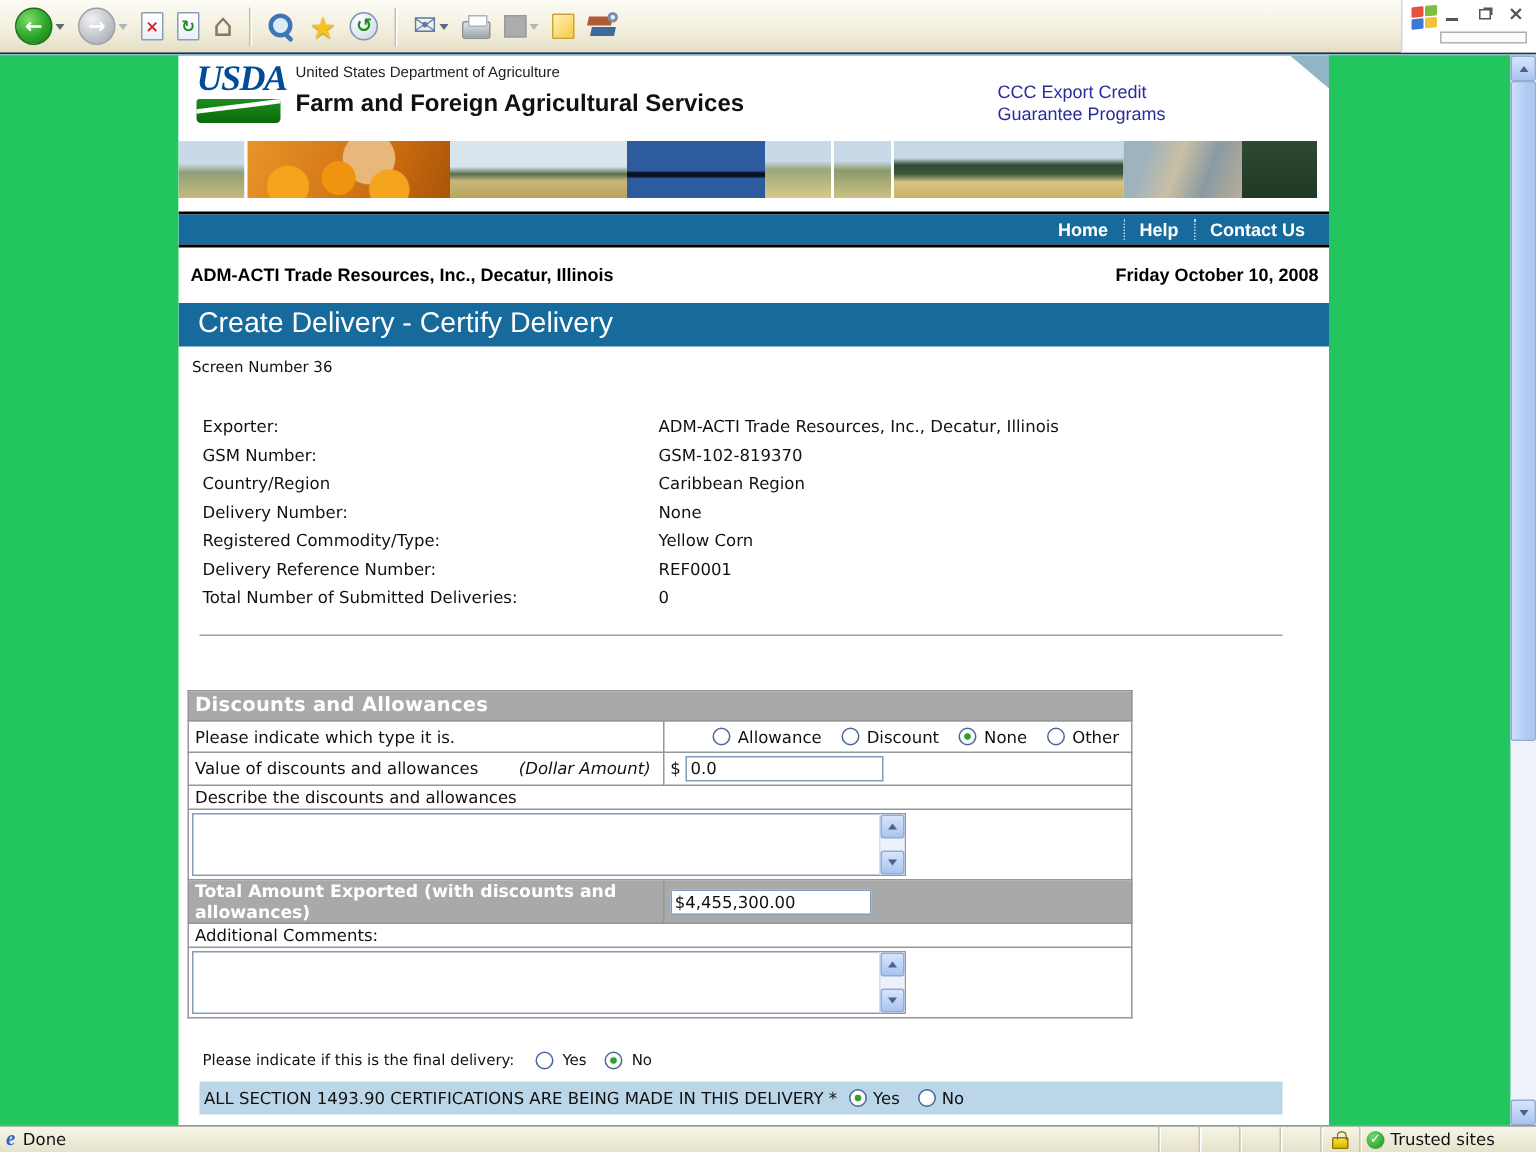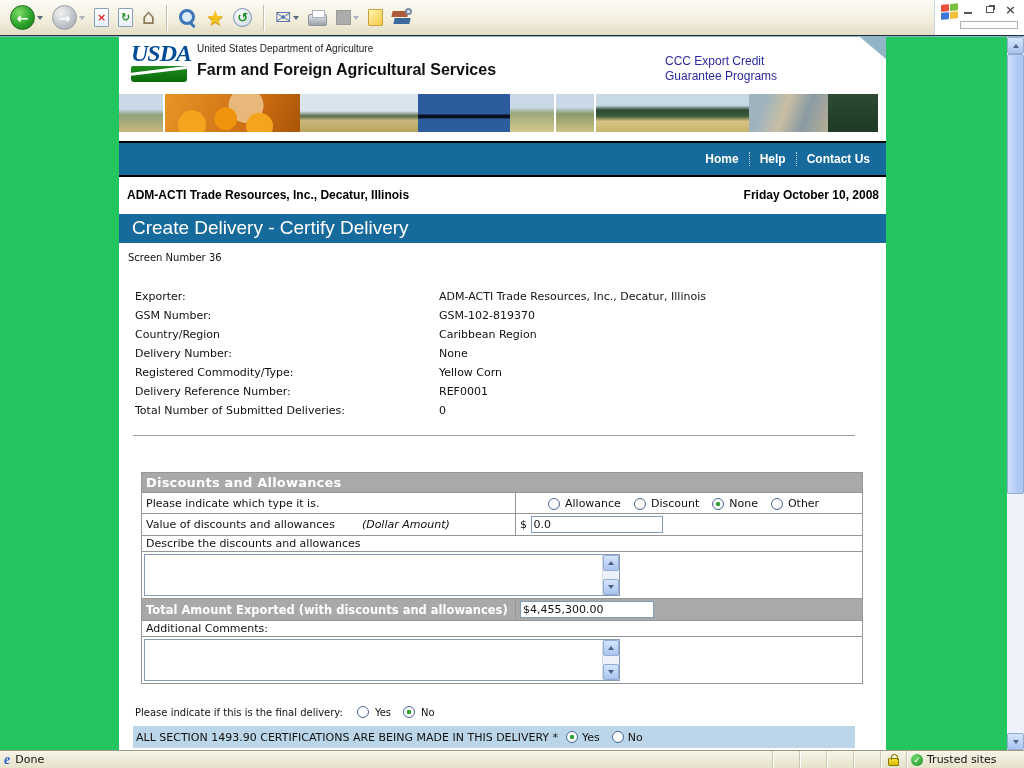--- a/index.html
+++ b/index.html
@@ -91,59 +91,59 @@
   .p-land2 { width:118px; background:linear-gradient(#D9E4EC 45%, #5A6B4A 58%, #C9B77C 70%, #B8A45C); }
   .p-canoe { width:92px; background:linear-gradient(#2C5B9E 52%, #0A1020 56%, #0A1020 62%, #2C5B9E 66%); }
   .p-land3 { width:44px; background:linear-gradient(#C9D9E8 35%, #9AA87A 50%, #D6C98C); }
   .p-land4 { width:38px; background:linear-gradient(#C9D9E8 35%, #8A9A6A 52%, #CEC286); }
   .p-mount { width:153px; background:linear-gradient(#C7D9E4 30%, #2E4A33 42%, #3A5A3A 58%, #D8C383 72%, #C8B36A); }
   .p-farmers { width:79px; background:linear-gradient(110deg,#9FB3BE 20%, #C9BFA3 45%, #8A9AA4 70%, #B8AE96); }
   .p-trees { width:50px; background:linear-gradient(#2E4A33, #1E3A26); }
 
   .white-gap { height:9px; background:#fff; }
   .bar-black { height:2px; background:#000; }
-  .nav-bar { height:32px; background:#176A9C; display:flex; justify-content:flex-end; align-items:center;
+  .nav-bar { height:20px; background:#176A9C; display:flex; justify-content:flex-end; align-items:center;
       font-family:"Liberation Sans",sans-serif; font-size:12px; font-weight:bold; color:#fff; padding-right:6px; }
   .nav-item { padding:0 10px; cursor:pointer; }
   .nav-div { height:14px; border-left:1px dotted #BFD8E8; }
 
   .context-bar { margin-top:11px; height:15px; display:flex; justify-content:space-between;
       font-family:"Liberation Sans",sans-serif; font-size:12px; font-weight:bold; color:#000; padding:0 7px 0 8px; }
   .title-bar { margin-top:11px; height:29px; background:#176A9C; color:#fff;
       font-family:"Liberation Sans",sans-serif; font-size:19px; line-height:28px; padding-left:13px; }
   .screen-number { margin-top:9px; padding-left:9px; font-size:10px; color:#111; height:13px; }
 
   
   .details { margin-top:25px; }
   .d-row { display:flex; height:19px; font-size:11px; color:#111; }
   .d-label { width:320px; padding-left:16px; }
   .d-value { }
 
   .rule { margin:12px 0 0 14px; width:722px; border-top:1px solid #A0A0A0; }
 
   
-  .disc-table { margin:36px 0 0 22px; width:722px; border:1px solid #969696; border-collapse:collapse; font-size:11px; color:#111; }
+  .disc-table { margin:36px 0 0 6px; width:630px; border:1px solid #969696; border-collapse:collapse; font-size:11px; color:#111; }
   .disc-table td { border:1px solid #969696; padding:0 0 0 4px; vertical-align:middle; }
   .sec-hdr { background:#A9A9A9; color:#fff; font-weight:bold; font-size:13px; height:20px; letter-spacing:0.2px; }
   .row-type { height:21px; }
   .row-value { height:22px; }
   .row-lbl { height:16px; }
   .cell-left { width:374px; }
   .row-total { background:#A9A9A9; }
   .row-total td { height:22px; }
   .total-lbl { color:#fff; font-weight:bold; font-size:11.5px; }
   .ta-cell { padding:2px !important; }
   .note-italic { font-style:italic;padding-left:27px; }
 
   .radio { display:inline-block; width:12px; height:12px; border-radius:50%;
       background:radial-gradient(circle at 35% 35%, #FFFFFF 55%, #DDE4EA); border:1px solid #4A6A94;
       vertical-align:middle; position:relative; cursor:pointer; flex:none; }
   .radio.checked::after { content:""; position:absolute; left:3px; top:3px; width:4px; height:4px;
       border-radius:50%; background:#2DA12D; box-shadow:0 0 1px #1E7E1E; }
-  .radio-group { display:flex; align-items:flex-end; gap:5px;padding-left:28px; }
+  .radio-group { display:flex; align-items:flex-start; gap:5px;padding-left:28px; }
   .rg-lbl { margin-right:8px; }
 
   input.txt { height:17px; border:1px solid #7F9DB9; font-family:"DejaVu Sans",sans-serif; font-size:11px; padding:1px 2px; color:#111; }
   .inp-value { width:132px; border-color:#5B93C8; }
   .inp-total { width:134px; }
 
   .textarea { position:relative; width:476px; height:42px; border:1px solid #849CB8; background:#fff; }
   .ta-scroll { position:absolute; right:0; top:0; bottom:0; width:17px; background:#EDF2FA; border-left:1px solid #D5DCE8;
       display:flex; flex-direction:column; justify-content:space-between; }
   .ta-btn { height:16px; background:linear-gradient(#D6E5FD,#A9C4F0); border:1px solid #94ACD4; border-radius:2px;

